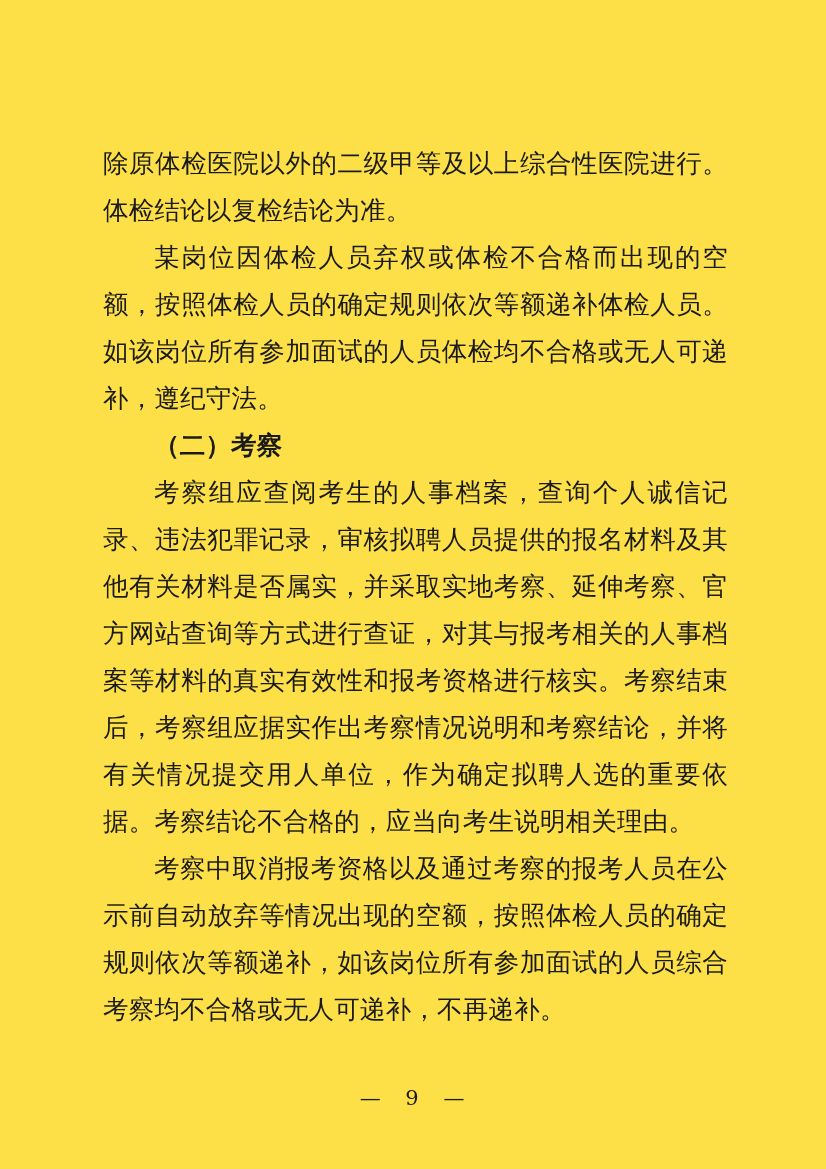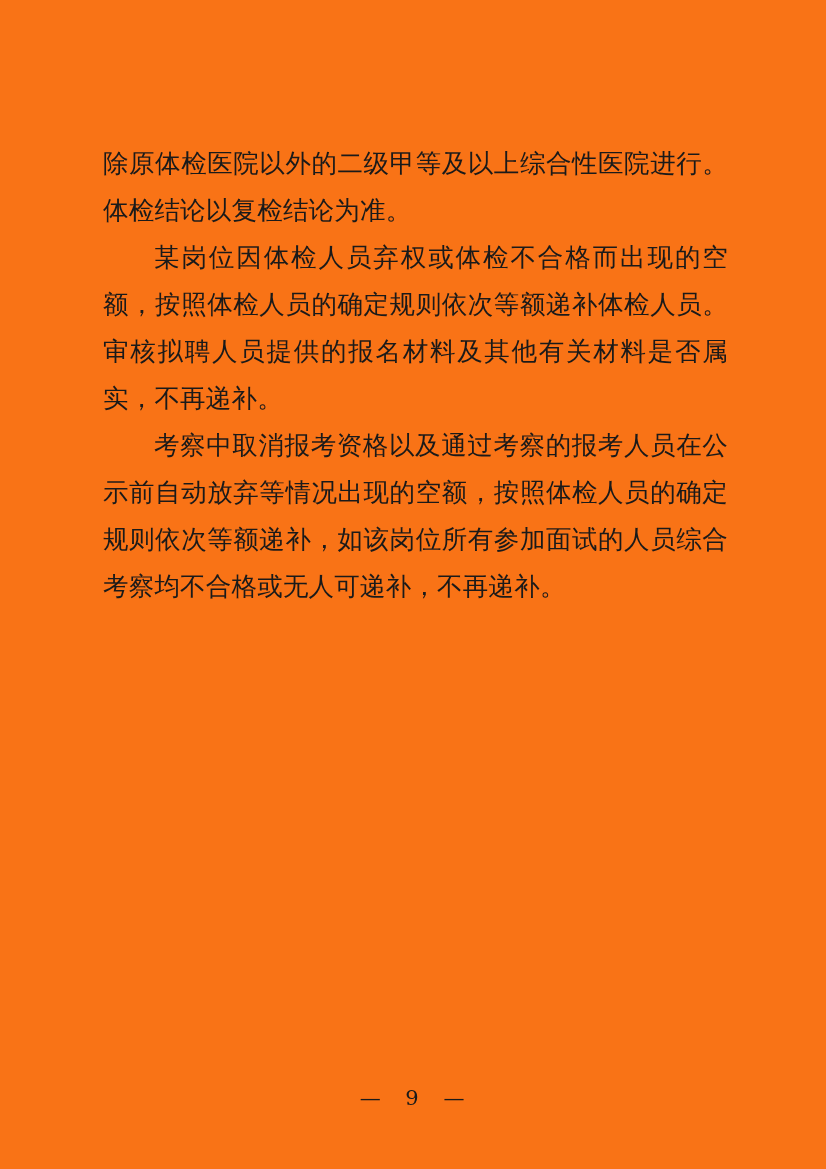--- a/index.html
+++ b/index.html
@@ -14,21 +14,21 @@
     color: #1a1a1a;
     position: relative;
     overflow: hidden;
   }
   .page {
     position: absolute;
     left: 0;
     top: 0;
     width: 826px;
     height: 1169px;
-    background: #f97316;
+    background: #fde047;
   }
   .content {
     position: absolute;
     left: 103px;
     top: 140px;
     width: 625px;
   }
   .para {
     font-size: 25.5px;
     line-height: 47px;
@@ -66,21 +66,23 @@
   .dash {
     display: inline-block;
   }
 </style>
 </head>
 <body>
 
 <div class="page">
   <div class="content">
     <p class="para">除原体检医院以外的二级甲等及以上综合性医院进行。体检结论以复检结论为准。</p>
-    <p class="para indent">某岗位因体检人员弃权或体检不合格而出现的空额，按照体检人员的确定规则依次等额递补体检人员。审核拟聘人员提供的报名材料及其他有关材料是否属实，不再递补。</p>
+    <p class="para indent">某岗位因体检人员弃权或体检不合格而出现的空额，按照体检人员的确定规则依次等额递补体检人员。如该岗位所有参加面试的人员体检均不合格或无人可递补，遵纪守法。</p>
+    <p class="heading">（二）考察</p>
+    <p class="para indent">考察组应查阅考生的人事档案，查询个人诚信记录、违法犯罪记录，审核拟聘人员提供的报名材料及其他有关材料是否属实，并采取实地考察、延伸考察、官方网站查询等方式进行查证，对其与报考相关的人事档案等材料的真实有效性和报考资格进行核实。考察结束后，考察组应据实作出考察情况说明和考察结论，并将有关情况提交用人单位，作为确定拟聘人选的重要依据。考察结论不合格的，应当向考生说明相关理由。</p>
     <p class="para indent">考察中取消报考资格以及通过考察的报考人员在公示前自动放弃等情况出现的空额，按照体检人员的确定规则依次等额递补，如该岗位所有参加面试的人员综合考察均不合格或无人可递补，不再递补。</p>
 
   </div>
 
   <div class="footer">
     <span class="dash">—</span>
     <span class="pagenum">9</span>
     <span class="dash">—</span>
   </div>
 </div>

